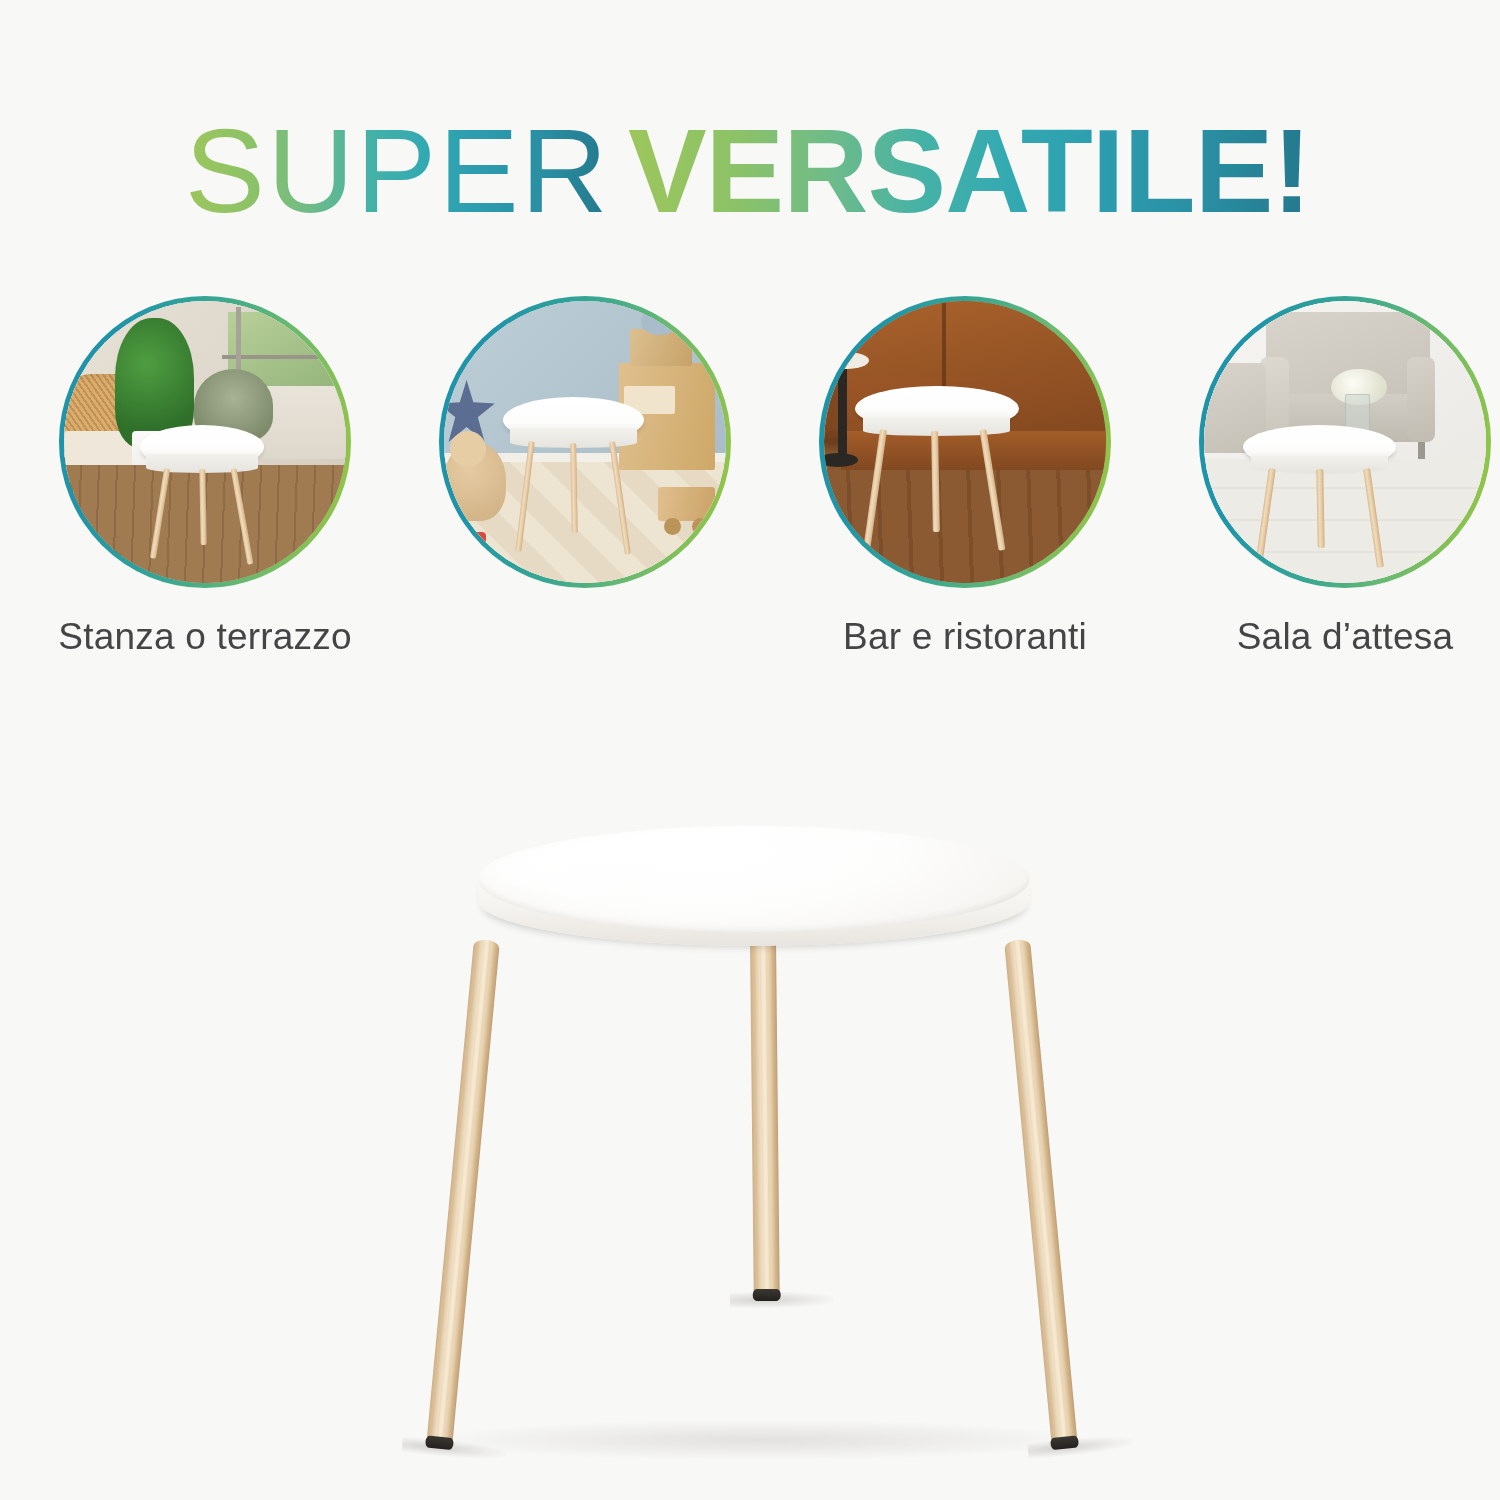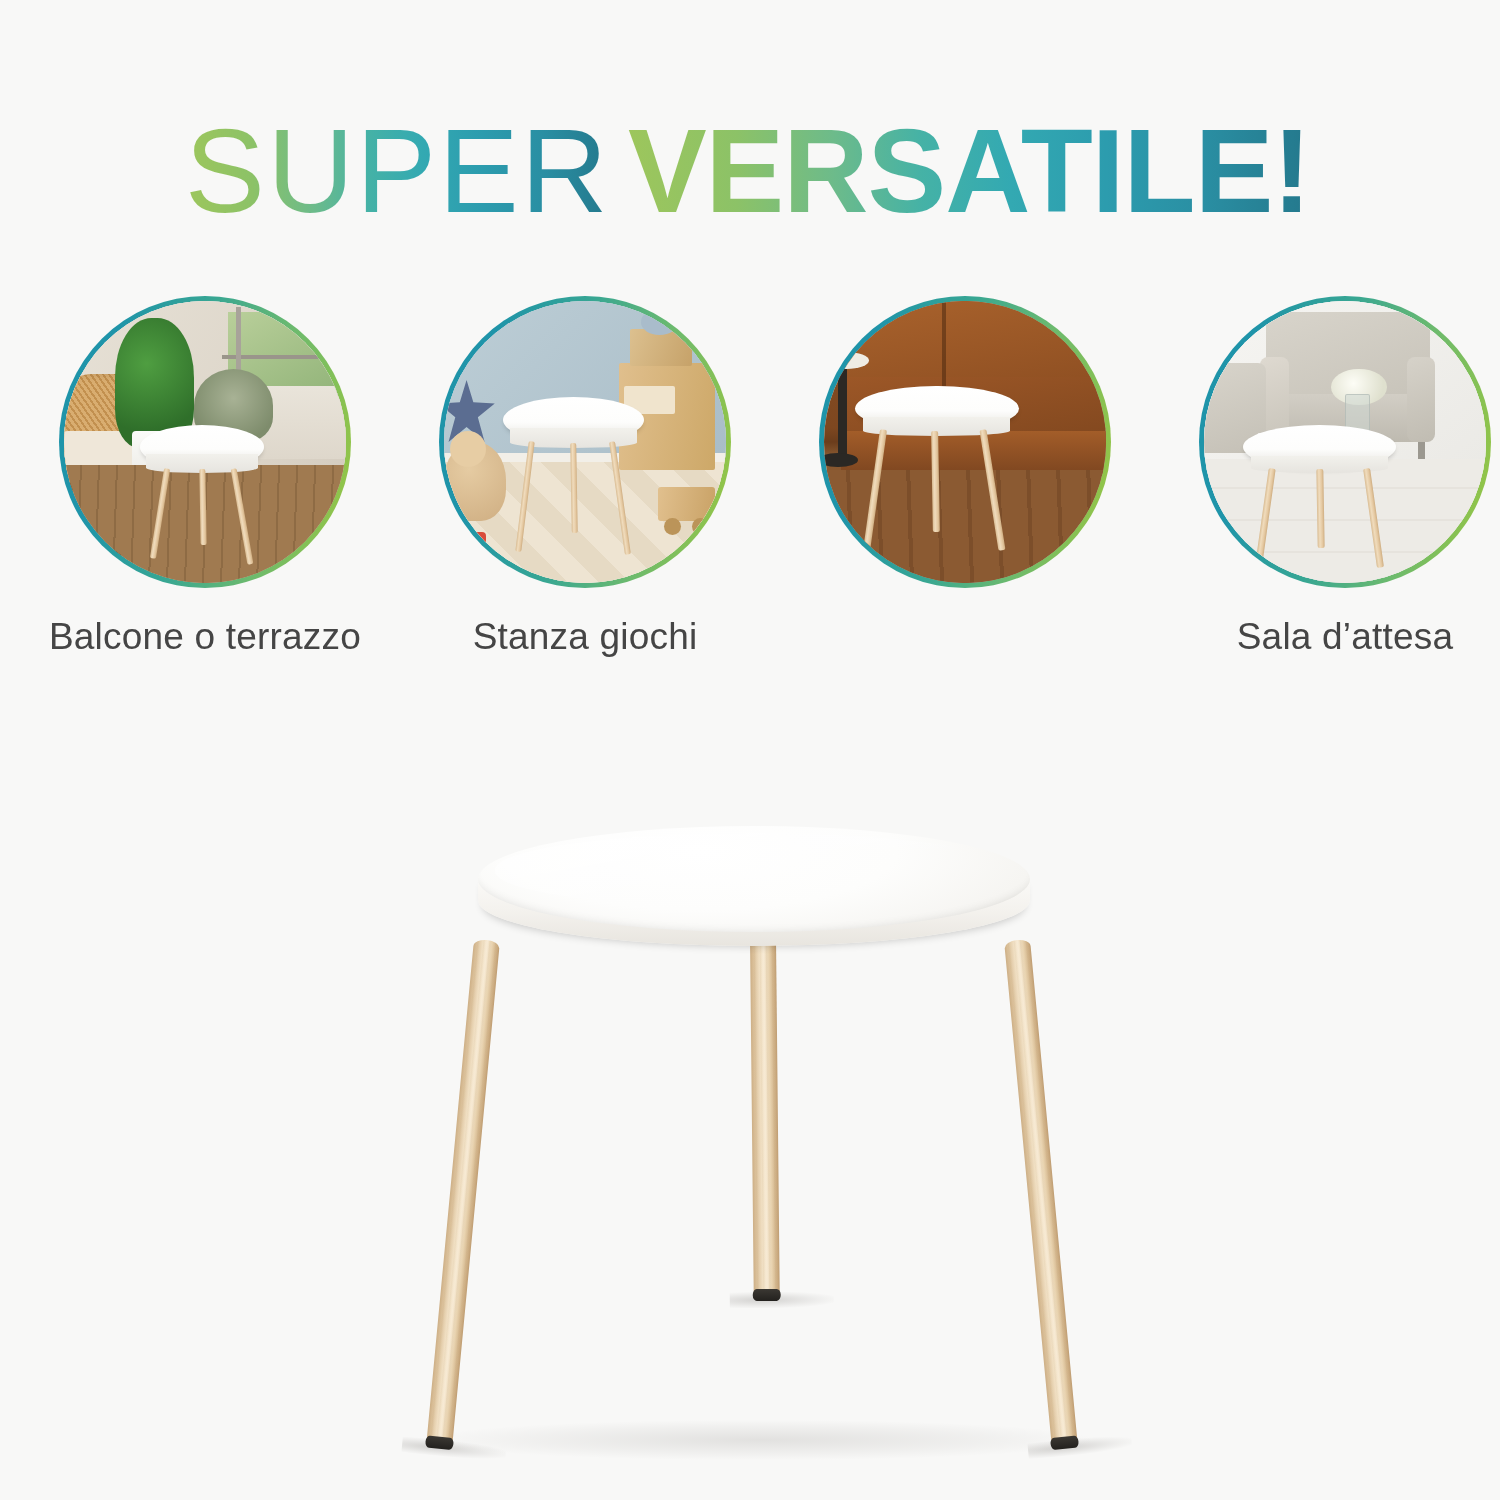--- a/index.html
+++ b/index.html
@@ -312,22 +312,22 @@
               <div class="lg" style="left:48%;top:30%;width:4.5%;height:54%;transform:rotate(-1deg);"></div>
               <div class="lg" style="left:83%;top:29%;width:4.5%;height:68%;transform:rotate(-8deg);"></div>
             </div>
           </div>
         </div>
       </div>
     </div>
   </div>
 
   <div class="caption-row">
-    <div class="caption c0">Balcone o terrazzo</div>
-    <div class="caption c1">Stanza giochi</div>
+    <div class="caption c0">Stanza o terrazzo</div>
+    <div class="caption c2">Bar e ristoranti</div>
     <div class="caption c3">Sala d’attesa</div>
   </div>
 
   <div class="hero">
     <div class="hero-shadow"></div>
 
     <div class="hleg" style="left:474px;top:160px;width:26px;height:508px;transform:rotate(5.4deg);">
       <div class="shaft"></div>
       <div class="grain"></div>
       <div class="footsh"></div>

